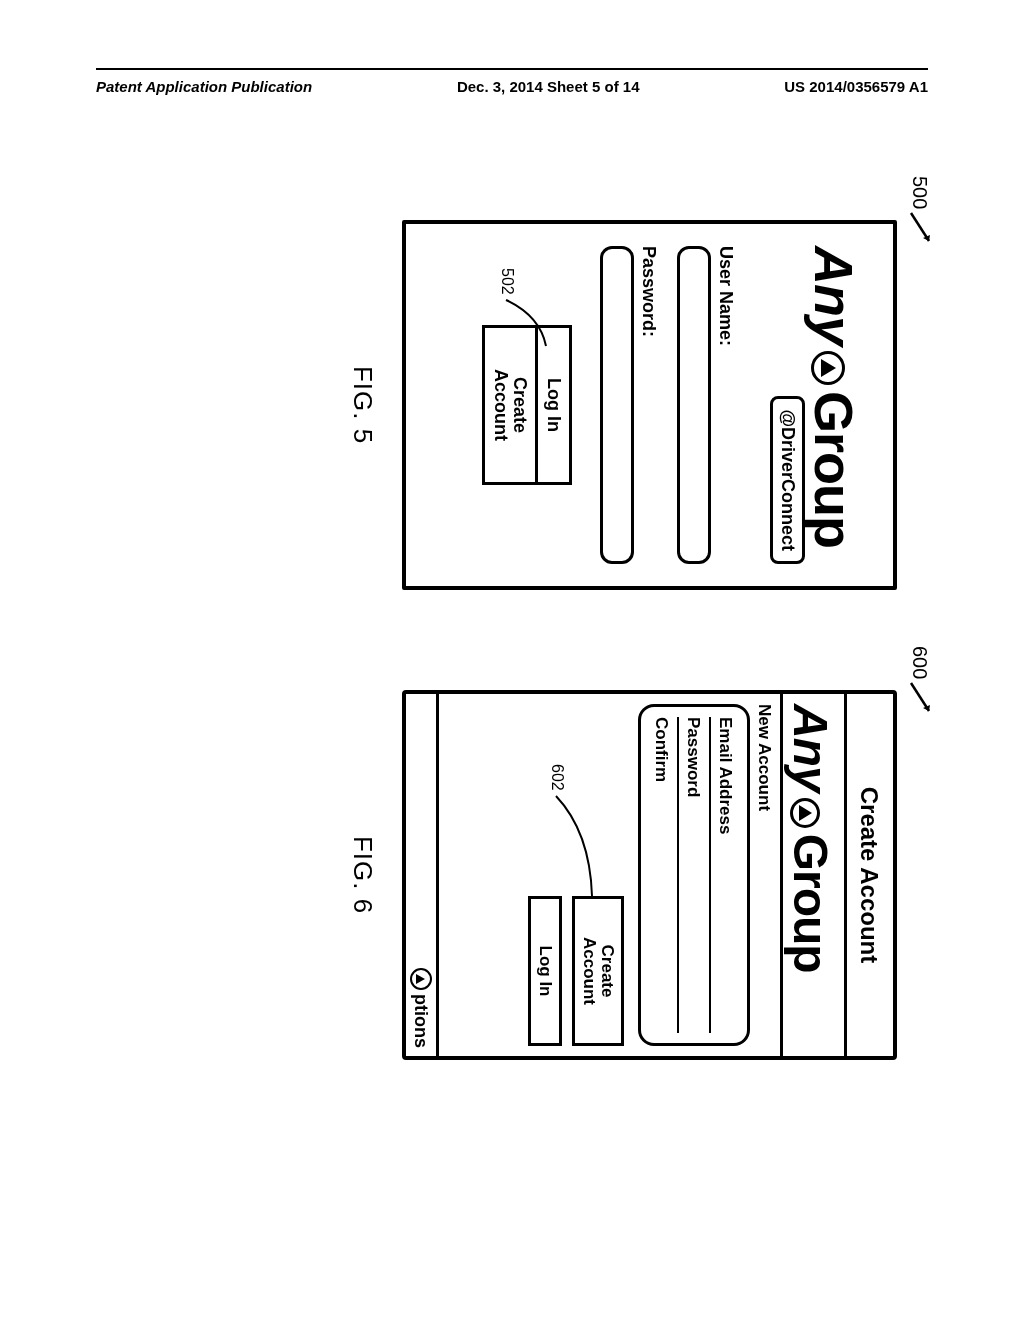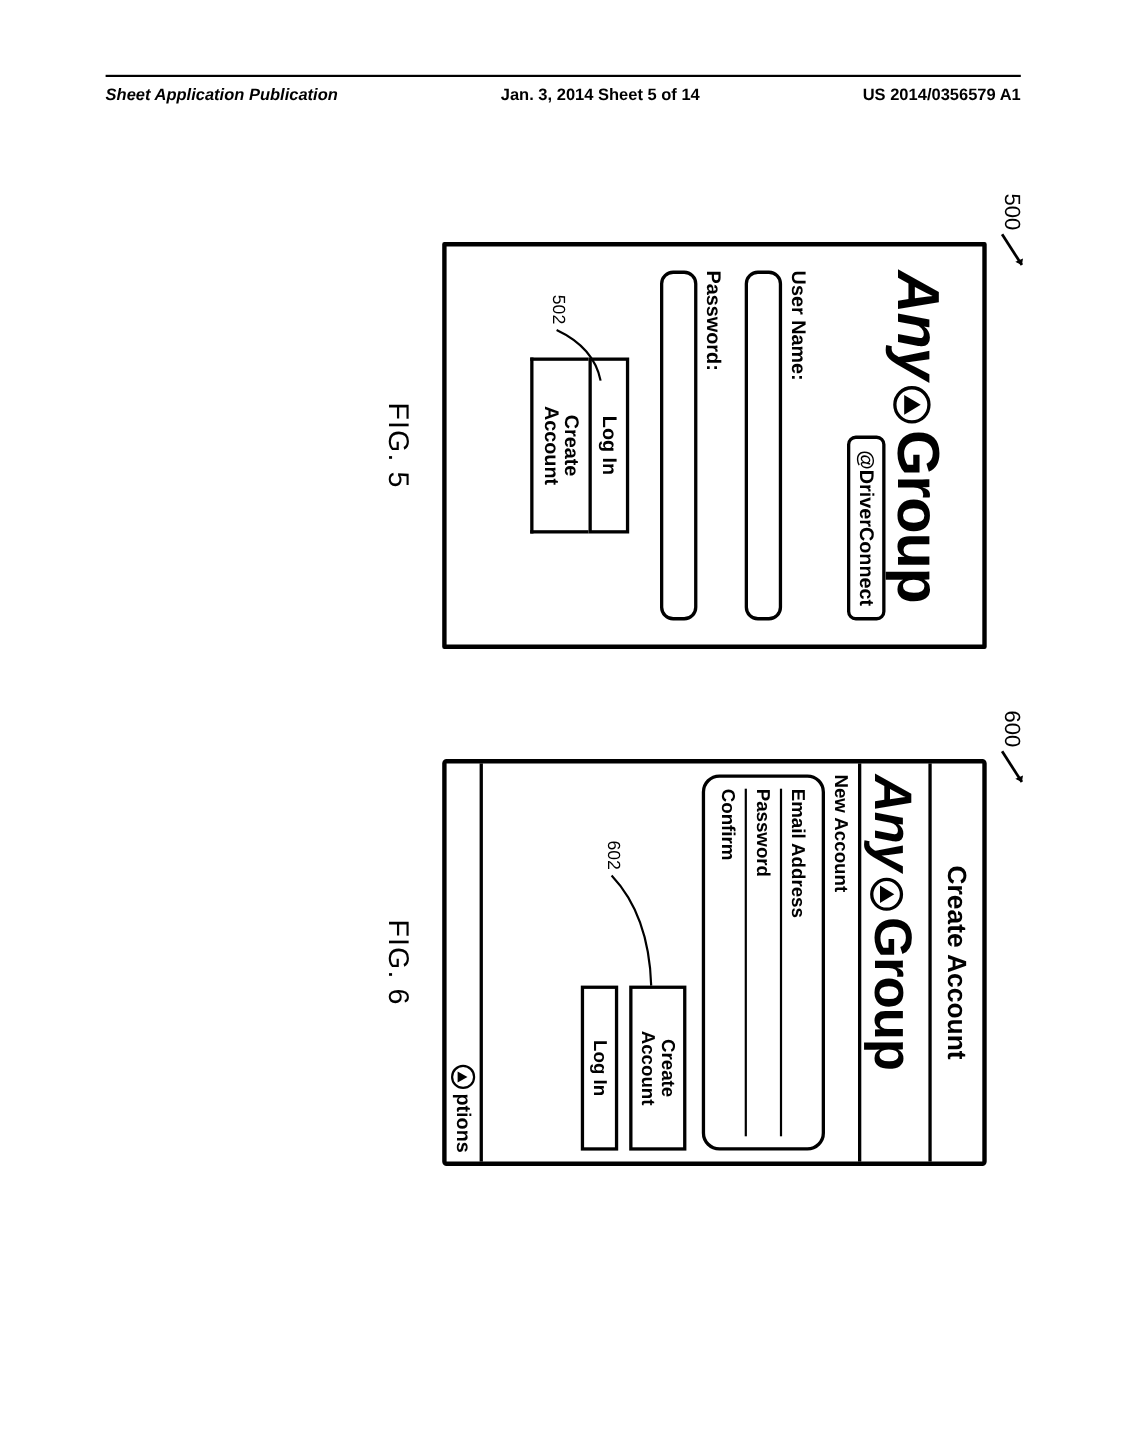--- a/index.html
+++ b/index.html
@@ -129,22 +129,22 @@
     position:absolute; left:70px; bottom:142px; font-size:16px;
   }
   .ref6 svg{ position:absolute; left:28px; top:-30px;}
 </style>
 </head>
 <body>
 
 <div class="page-border"></div>
 
 <div class="header-row">
-  <span class="hl">Sheet Application Publication</span>
-  <span>Jan. 3, 2014   Sheet 5 of 14</span>
+  <span class="hl">Patent Application Publication</span>
+  <span>Dec. 3, 2014   Sheet 5 of 14</span>
   <span>US 2014/0356579 A1</span>
 </div>
 
 <div class="figures-wrap">
  <div class="figures-inner">
 
   <div class="figcol">
     <div class="scr-arrow">
       <span class="num">500</span>
       <svg width="40" height="26">

